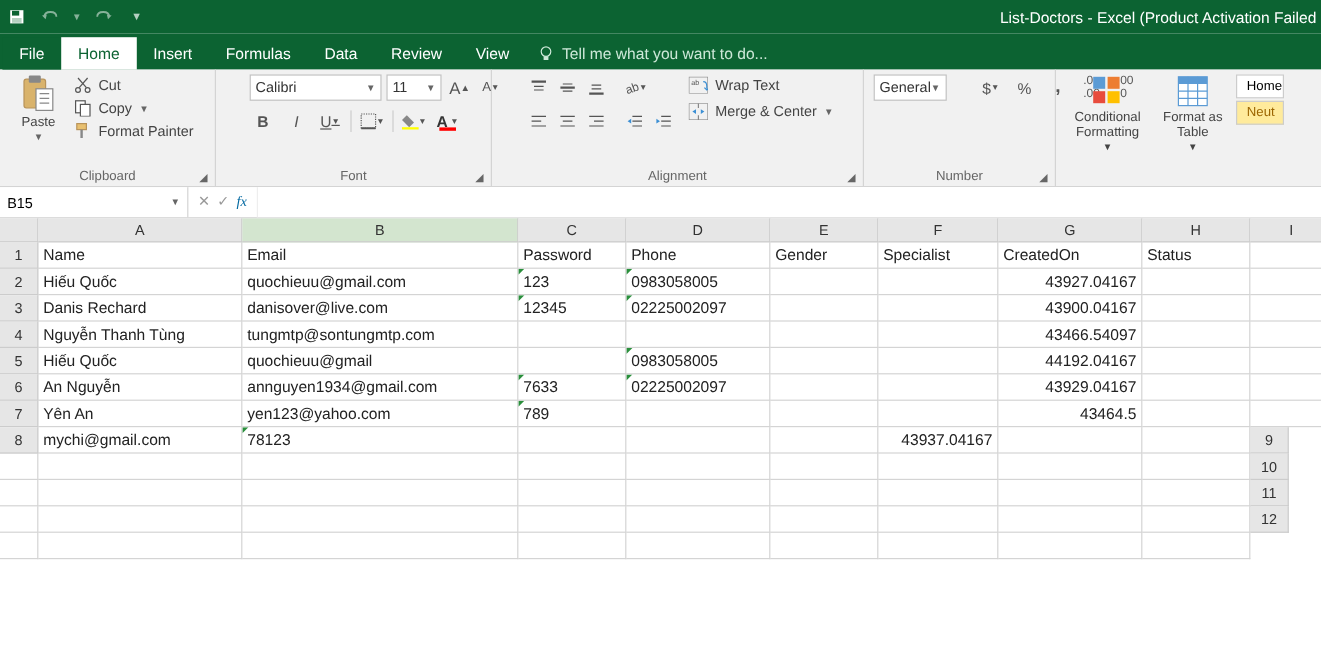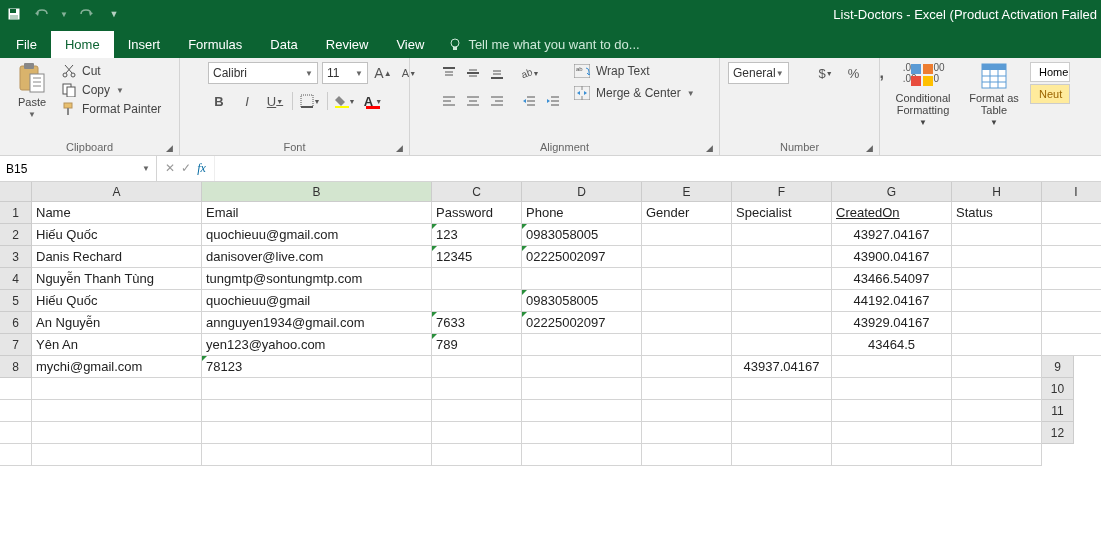--- a/index.html
+++ b/index.html
@@ -50,21 +50,21 @@
 .fx-btns .fx { font-style:italic; font-family: "Cambria Math", serif; color:#0369a1; }
 .formula-input { flex:1; border:none; outline:none; height:100%; padding:0 6px; font-size:12px; border-left:1px solid #eee; }
 
 
 .grid { display:grid; position:relative; }
 .corner { background:#e6e6e6; border-right:1px solid #ccc; border-bottom:1px solid #ccc; }
 .colhdr { background:#e6e6e6; border-right:1px solid #ccc; border-bottom:1px solid #ccc; text-align:center; font-size:12px; color:#333; height:20px; line-height:20px; }
 .colhdr.sel { background:#d3e5cf; }
 .rowhdr { background:#e6e6e6; border-right:1px solid #ccc; border-bottom:1px solid #ccc; text-align:center; font-size:12px; color:#333; width:32px; height:22px; line-height:22px; }
 .cell { border-right:1px solid #d4d4d4; border-bottom:1px solid #d4d4d4; padding:0 4px; font-size:13px; color:#222; height:22px; line-height:22px; overflow:hidden; white-space:nowrap; }
-.cell.num { text-align:center; font-variant-numeric: tabular-nums; }
+.cell.num { text-align:right; font-variant-numeric: tabular-nums; }
 .tri { width:0; height:0; border-left:5px solid transparent; border-top:5px solid #2a8f3c; position:absolute; }
 
 svg { display:block; }
 </style>
 </head>
 <body>
 
 <div class="titlebar">
   <div class="qat">
     <span class="qat-btn">
@@ -393,21 +393,21 @@
     <div class="colhdr">G</div>
     <div class="colhdr">H</div>
     <div class="colhdr">I</div>
     <div class="rowhdr">1</div>
     <div class="cell" style="position: relative;">Name</div>
     <div class="cell" style="position: relative;">Email</div>
     <div class="cell" style="position: relative;">Password</div>
     <div class="cell" style="position: relative;">Phone</div>
     <div class="cell" style="position: relative;">Gender</div>
     <div class="cell" style="position: relative;">Specialist</div>
-    <div class="cell" style="position: relative; text-decoration: underline;">CreatedOn</div>
+    <div class="cell" style="position: relative;">CreatedOn</div>
     <div class="cell" style="position: relative;">Status</div>
     <div class="cell" style="position: relative;"></div>
     <div class="rowhdr">2</div>
     <div class="cell" style="position: relative;">Hiếu Quốc</div>
     <div class="cell" style="position: relative;">quochieuu@gmail.com</div>
     <div class="cell" style="position: relative;">123<span class="tri" style="top: 0px; left: 0px; border-left: 0px; border-right: 5px solid transparent; border-top: 5px solid rgb(42, 143, 60);"></span></div>
     <div class="cell" style="position: relative;">0983058005<span class="tri" style="top: 0px; left: 0px; border-left: 0px; border-right: 5px solid transparent; border-top: 5px solid rgb(42, 143, 60);"></span></div>
     <div class="cell" style="position: relative;"></div>
     <div class="cell" style="position: relative;"></div>
     <div class="cell num" style="position: relative;">43927.04167</div>

